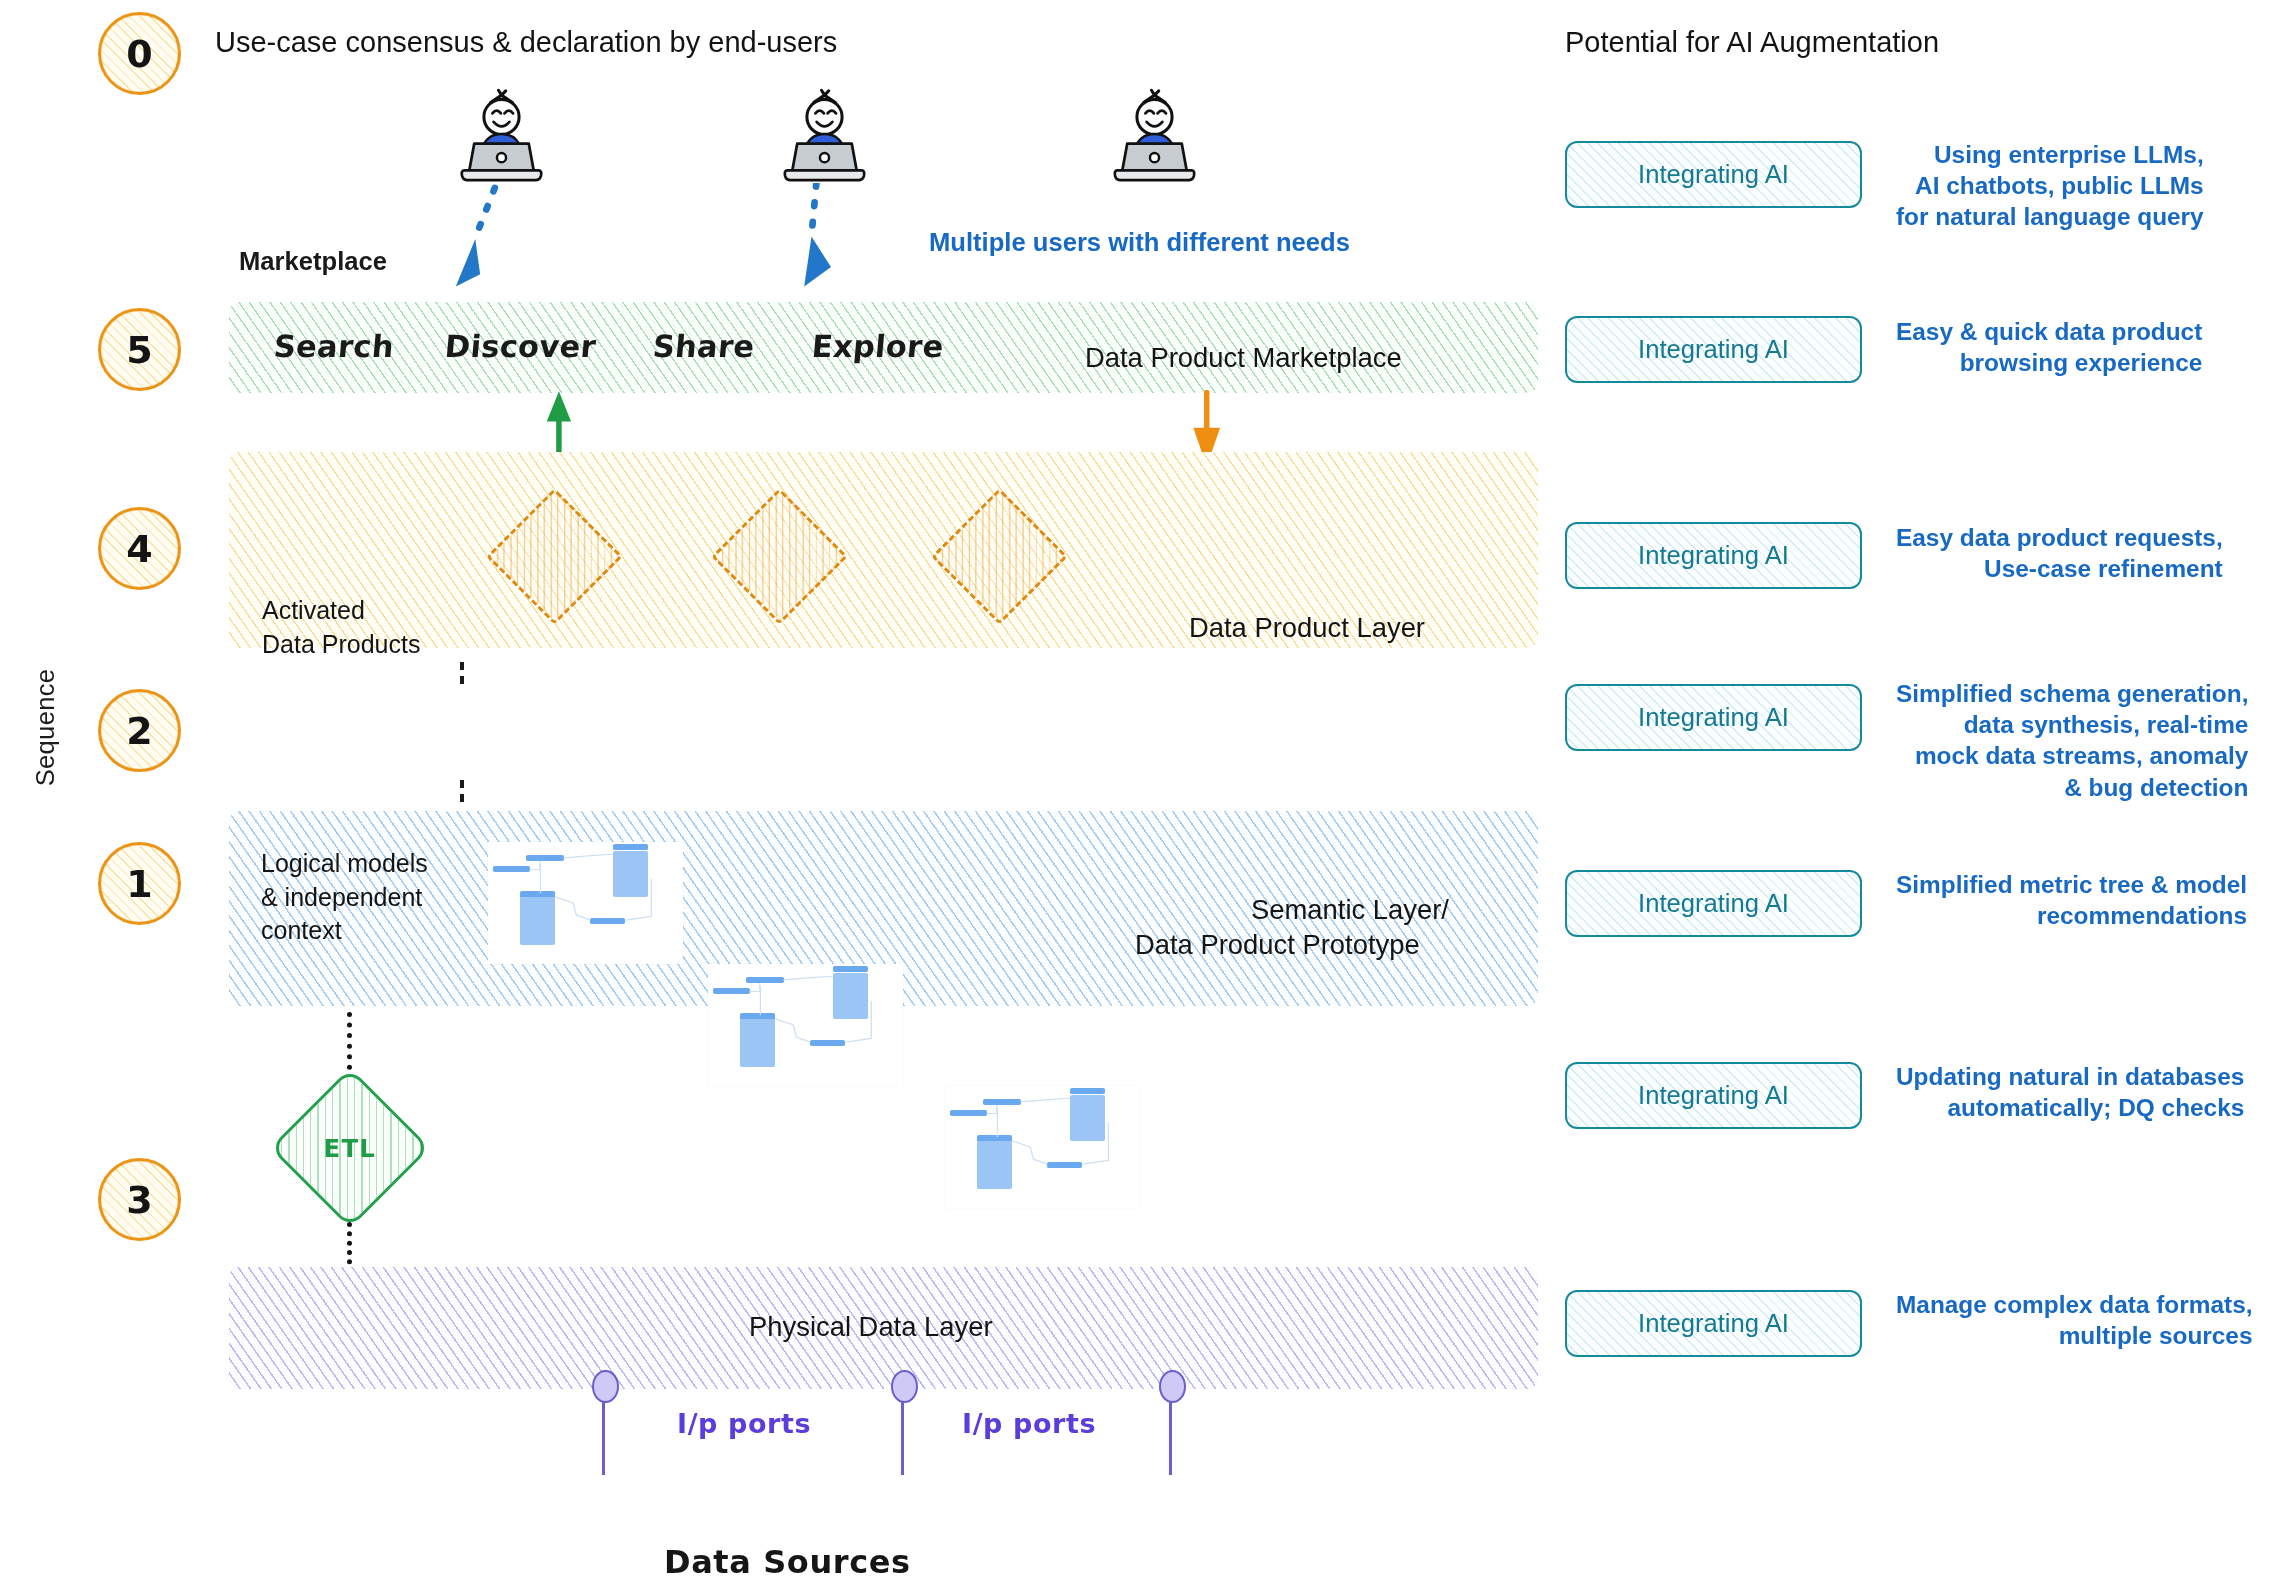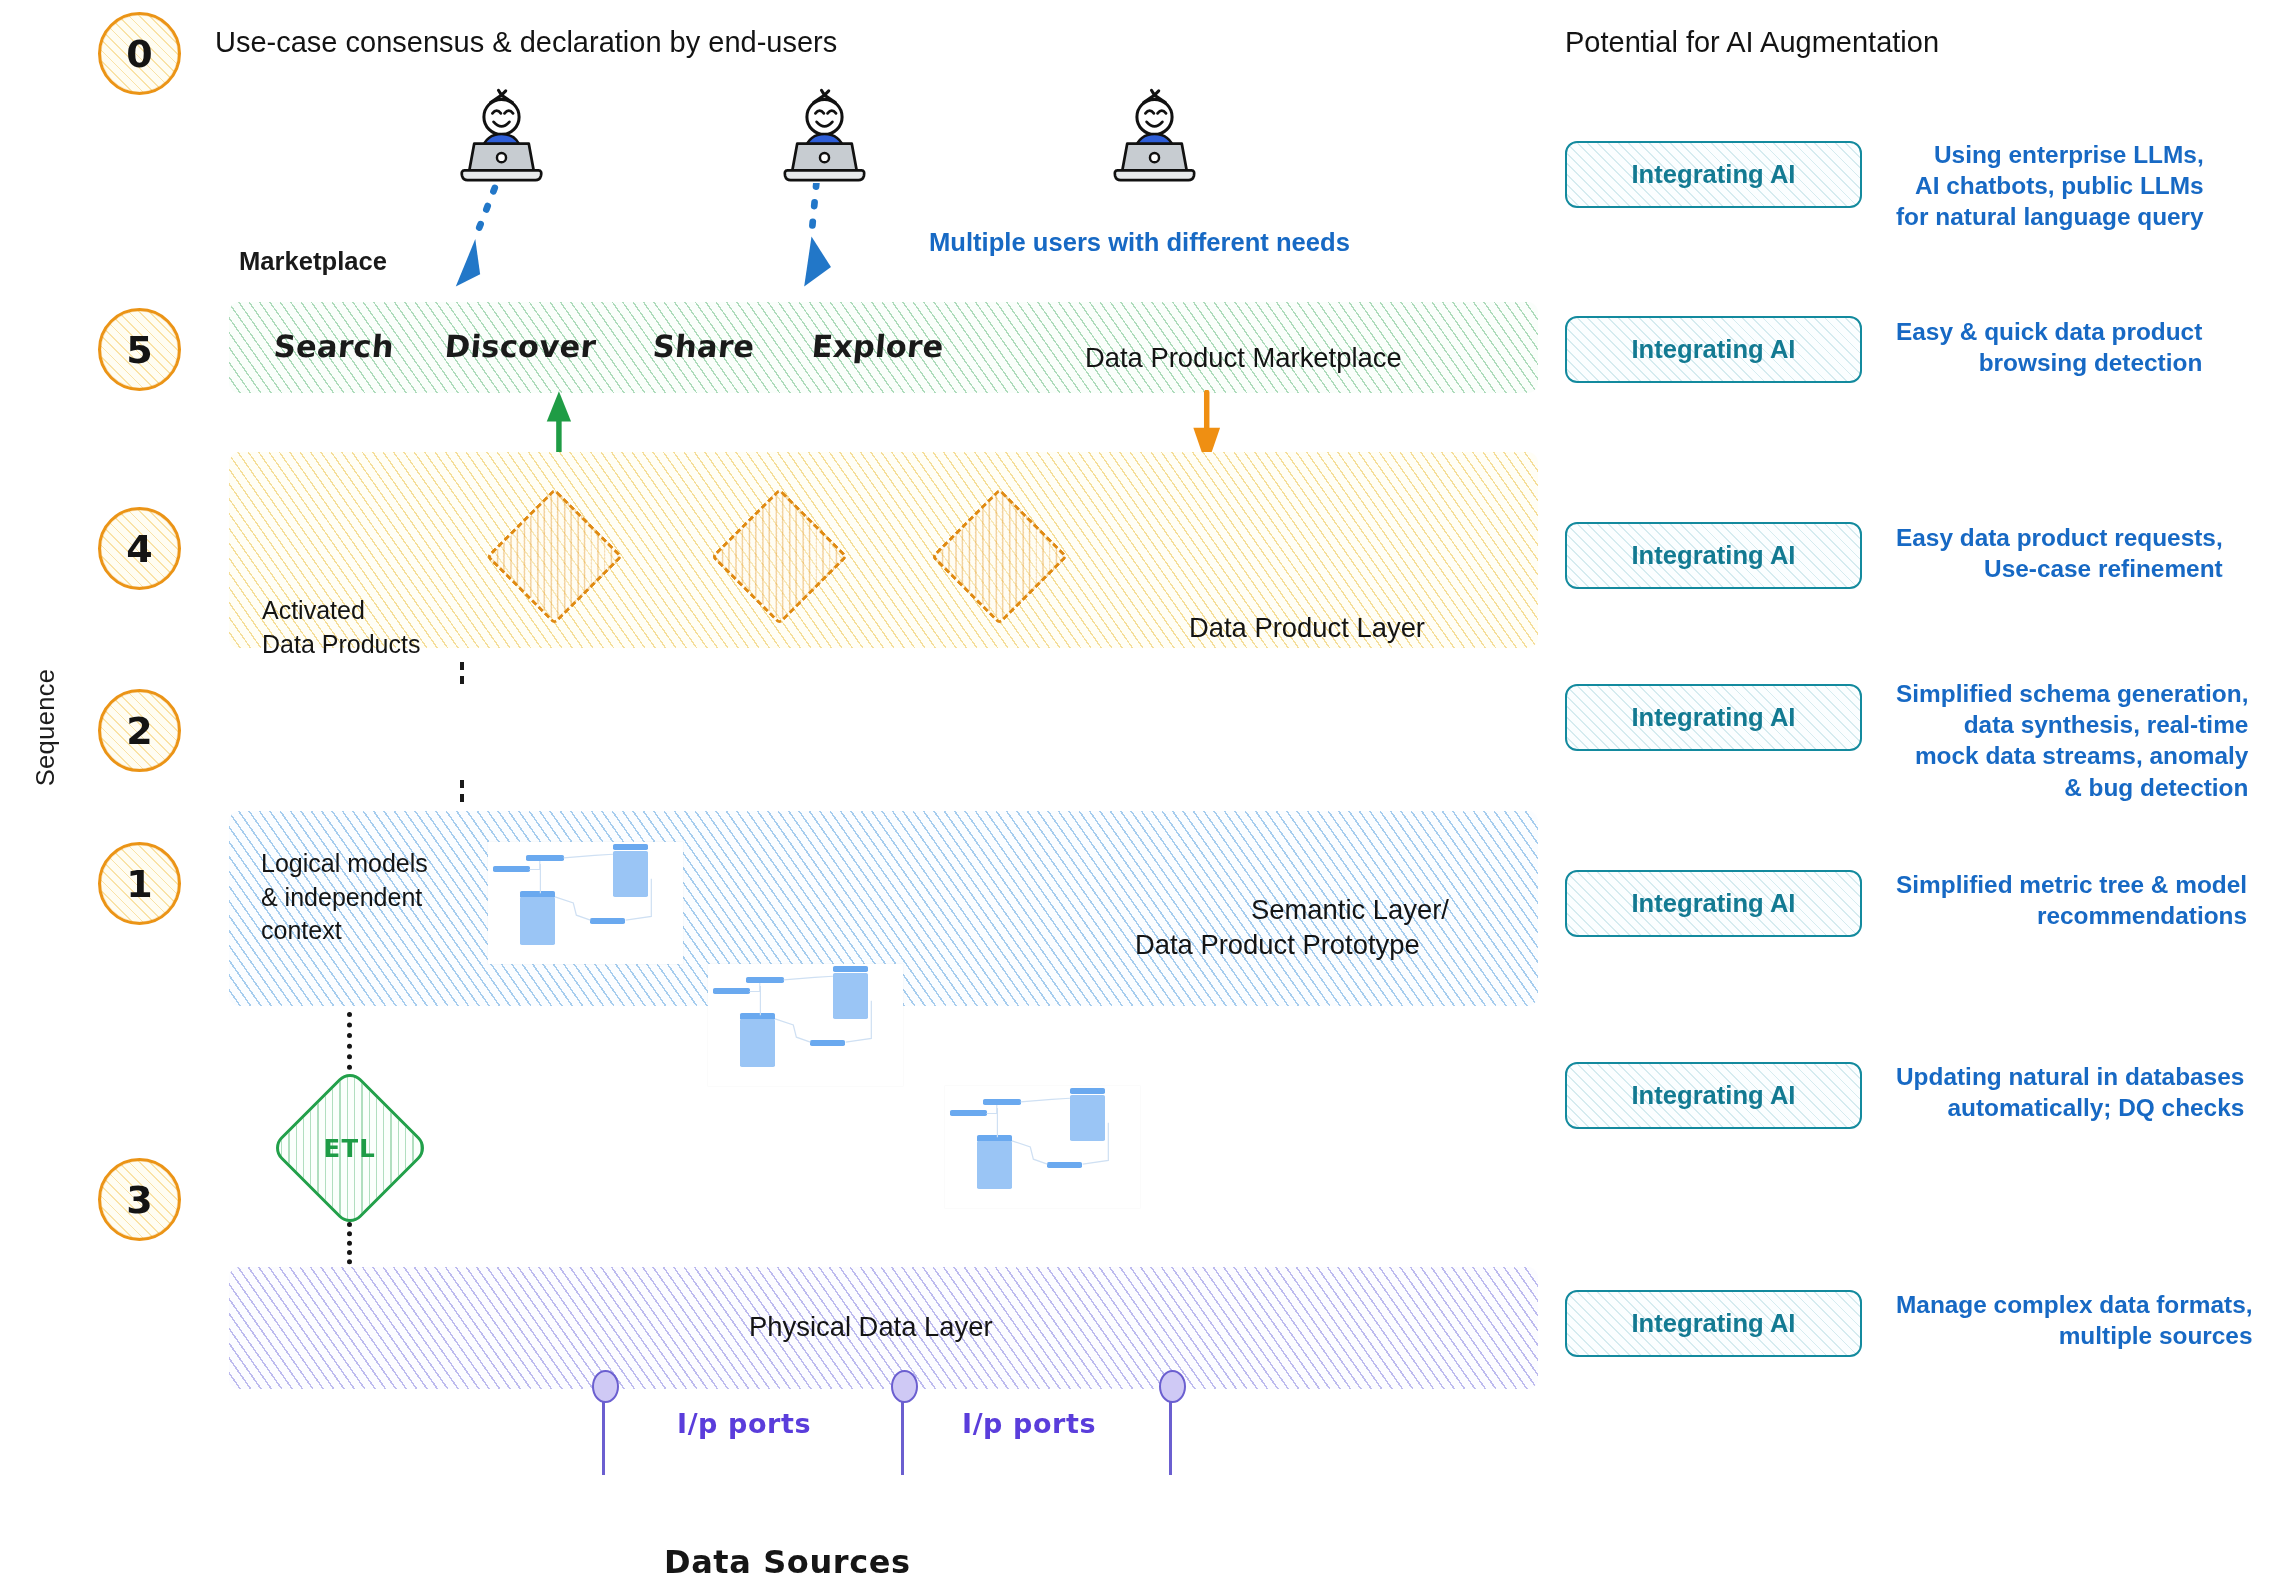--- a/index.html
+++ b/index.html
@@ -99,21 +99,21 @@
     font-size:25.6px;color:#e8930f;letter-spacing:0.3px;
   }
 
   
   .ai-pill{
     width:293px;height:63px;border:2.4px solid #138a9e;border-radius:12.2px;
     background:repeating-linear-gradient(45deg,
       rgba(19,138,158,.16) 0 1.3px, rgba(255,255,255,0) 1.3px 7.3px), #fbfeff;
     display:flex;align-items:center;justify-content:center;
   }
-  .ai-pill-label{font-size:25.6px;color:#137a92;font-weight:700;}
+  .ai-pill-label{font-size:25.6px;color:#137a92;font-weight:400;}
   .ai-desc{font-size:24.4px;text-align:right;}
 
   
   .user-fig{width:91px;height:104px;}
 
   
   .er-thumb{
     width:195px;height:122px;background:#ffffff;
     box-shadow:0 0 0 0.6px rgba(0,0,0,.03);
     position:relative;overflow:hidden;
@@ -346,21 +346,21 @@
     <div>Using enterprise LLMs,</div>
     <div>AI chatbots, public LLMs</div>
     <div>for natural language query</div>
   </div>
 
   <div class="abs ai-pill" style="left:1565px;top:316px;">
     <span class="ai-pill-label">Integrating AI</span>
   </div>
   <div class="abs plain blue-note ai-desc" style="left:1896px;top:316px;">
     <div>Easy &amp; quick data product</div>
-    <div>browsing detection</div>
+    <div>browsing experience</div>
   </div>
 
   <div class="abs ai-pill" style="left:1565px;top:522px;">
     <span class="ai-pill-label">Integrating AI</span>
   </div>
   <div class="abs plain blue-note ai-desc" style="left:1896px;top:522px;">
     <div>Easy data product requests,</div>
     <div>Use-case refinement</div>
   </div>
 

